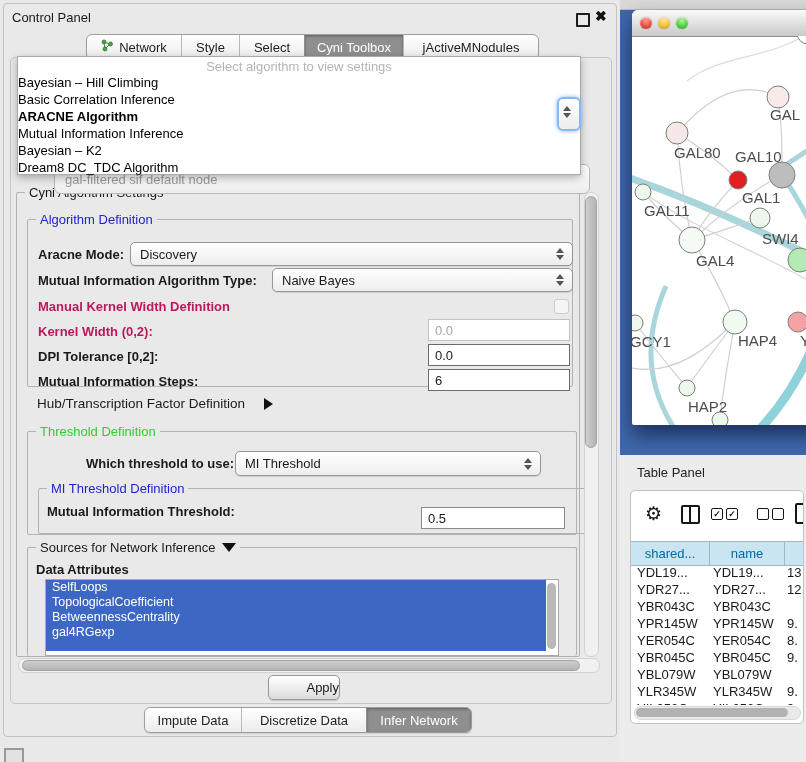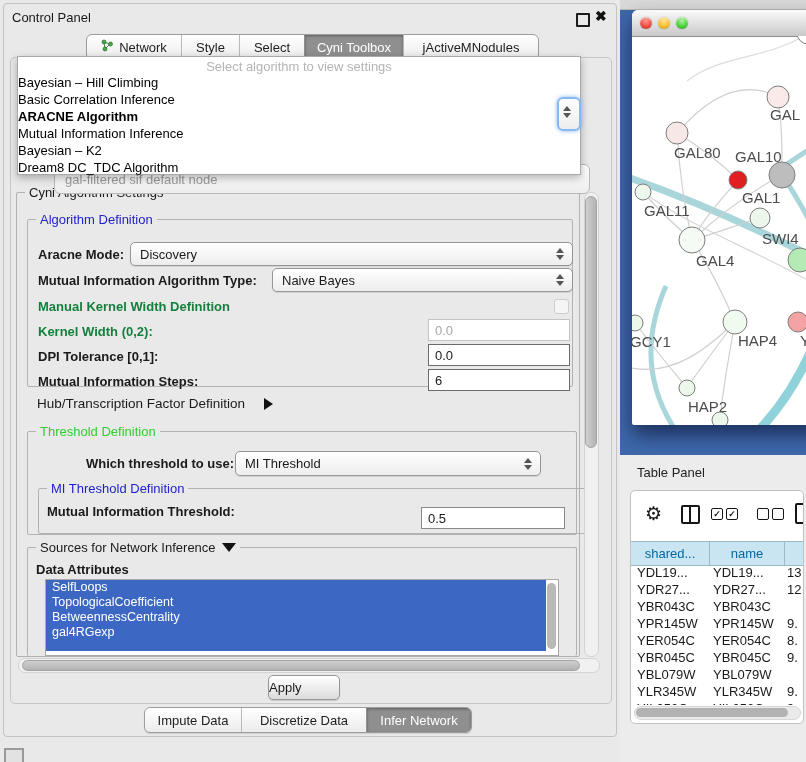--- a/index.html
+++ b/index.html
@@ -48,21 +48,21 @@
   .legend.blue{color:#2222cc;}
   .legend.green{color:#33cc33;}
 
   #grp-settings{left:16px;top:192px;width:562px;height:463px;}
   #grp-algdef{left:10px;top:26px;width:544px;height:166px;}
   #grp-threshold{left:10px;top:238px;width:548px;height:102px;}
   #grp-mithr{left:10px;top:56px;width:528px;height:44px;padding-left:20px;}
   #grp-sources{left:10px;top:354px;width:548px;height:108px;border-bottom:none;}
 
   .lbl{font-size:13px;font-weight:bold;white-space:nowrap;}
-  .lbl.dis{color:#15803d;}
+  .lbl.dis{color:#be185d;}
   .lbl.norm{font-weight:normal;}
 
   .combo{background:linear-gradient(#ffffff,#ededed);border:1px solid #969696;border-radius:5px;
          font-size:13px;display:flex;align-items:center;padding-left:9px;box-shadow:0 1px 1px rgba(0,0,0,.1);}
   .arrows{position:absolute;display:flex;flex-direction:column;gap:2px;}
   .arr-up{width:0;height:0;border-left:4px solid transparent;border-right:4px solid transparent;border-bottom:5px solid #555;}
   .arr-dn{width:0;height:0;border-left:4px solid transparent;border-right:4px solid transparent;border-top:5px solid #555;}
   .combo .arrows{right:8px;top:50%;transform:translateY(-50%);}
 
   .tfield{background:#fff;border:1px solid #6b6b6b;font-size:13px;display:flex;align-items:center;
@@ -82,21 +82,21 @@
   
   .sb-track-v{background:#f1f1f1;border:1px solid #d3d3d3;border-radius:7px;}
   .sb-thumb{background:linear-gradient(90deg,#cfcfcf,#b3b3b3);border:1px solid #a3a3a3;border-radius:6px;}
   #set-vscroll{left:584px;top:192px;width:13px;height:463px;}
   #set-vthumb{left:585px;top:196px;width:10px;height:250px;}
   #set-hscroll{left:18px;top:658px;width:580px;height:13px;border-radius:7px;}
   #set-hthumb{left:22px;top:660px;width:556px;height:9px;background:linear-gradient(#cfcfcf,#b3b3b3);}
 
   #apply-btn{left:268px;top:675px;width:70px;height:23px;border:1px solid #979797;border-radius:5px;
              background:linear-gradient(#ffffff,#dcdcdc);font-size:13px;display:flex;align-items:center;
-             justify-content:flex-start;box-shadow:0 1px 1px rgba(0,0,0,.15);}
+             justify-content:flex-end;box-shadow:0 1px 1px rgba(0,0,0,.15);}
 
   #dock-mini{left:4px;top:748px;width:16px;height:14px;border:2px solid #9a9a9a;background:#e2e2e2;}
 
   
   #right-zone{left:620px;top:0;width:186px;height:455px;background:#3e68ac;overflow:hidden;}
   #desk-topstrip{left:0;top:0;width:186px;height:9px;background:#d9d9d9;border-bottom:1px solid #b9b9b9;}
   #net-window{left:12px;top:10px;width:200px;height:415px;background:#fff;border-radius:6px 6px 2px 2px;
               box-shadow:0 10px 20px rgba(0,0,25,.55);}
   #net-titlebar{left:0;top:0;width:100%;height:26px;border-radius:6px 6px 0 0;
                 background:linear-gradient(#fafafa,#c9c9c9);border-bottom:1px solid #8e8e8e;}
@@ -216,21 +216,21 @@
       </div>
 
       <span class="abs lbl dis" style="left:10px;top:79px;">Manual Kernel Width Definition</span>
       <span class="abs cb" style="left:526px;top:79px;"></span>
 
       <span class="abs lbl dis" style="left:10px;top:104px;">Kernel Width (0,2):</span>
       <div class="abs tfield dis" style="left:400px;top:99px;width:128px;height:20px;">
         <span>0.0</span>
       </div>
 
-      <span class="abs lbl" style="left:10px;top:129px;">DPI Tolerance [0,1]:</span>
+      <span class="abs lbl" style="left:10px;top:129px;">DPI Tolerance [0,2]:</span>
       <div class="abs tfield" style="left:400px;top:124px;width:128px;height:20px;">
         <span>0.0</span>
       </div>
 
       <span class="abs lbl" style="left:10px;top:154px;">Mutual Information Steps:</span>
       <div class="abs tfield" style="left:400px;top:149px;width:128px;height:20px;">
         <span>6</span>
       </div>
     </div>
 

